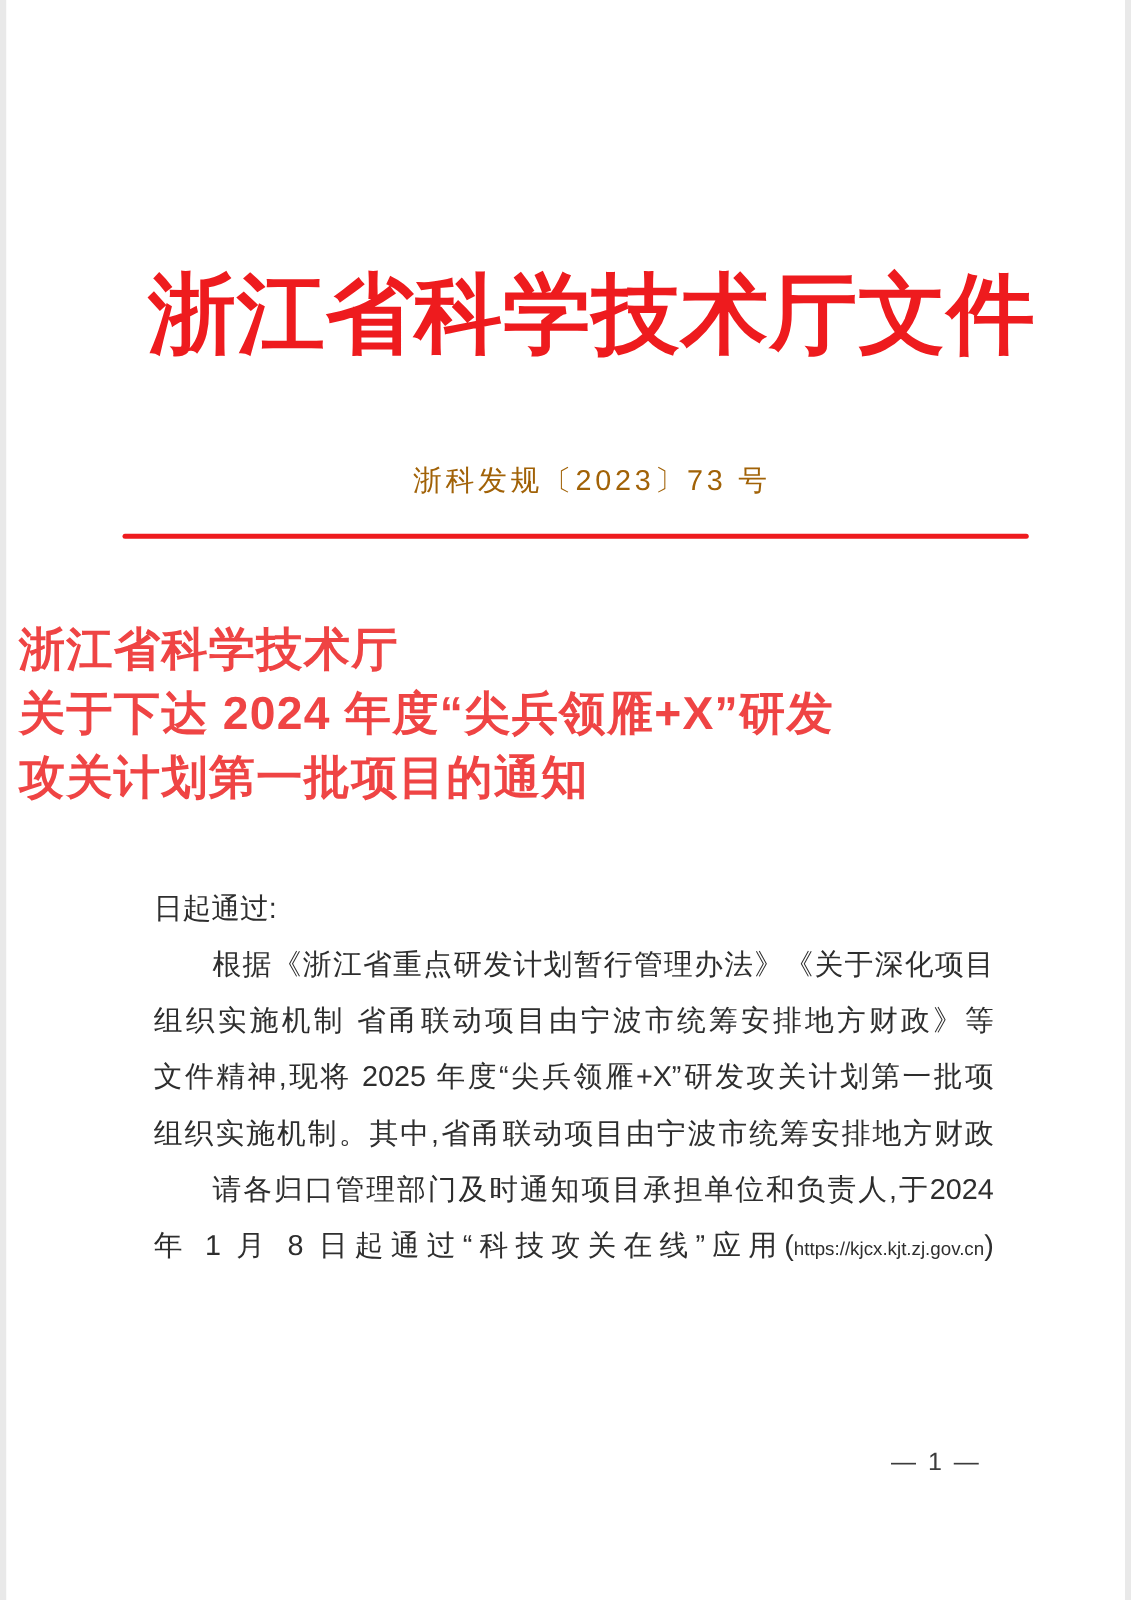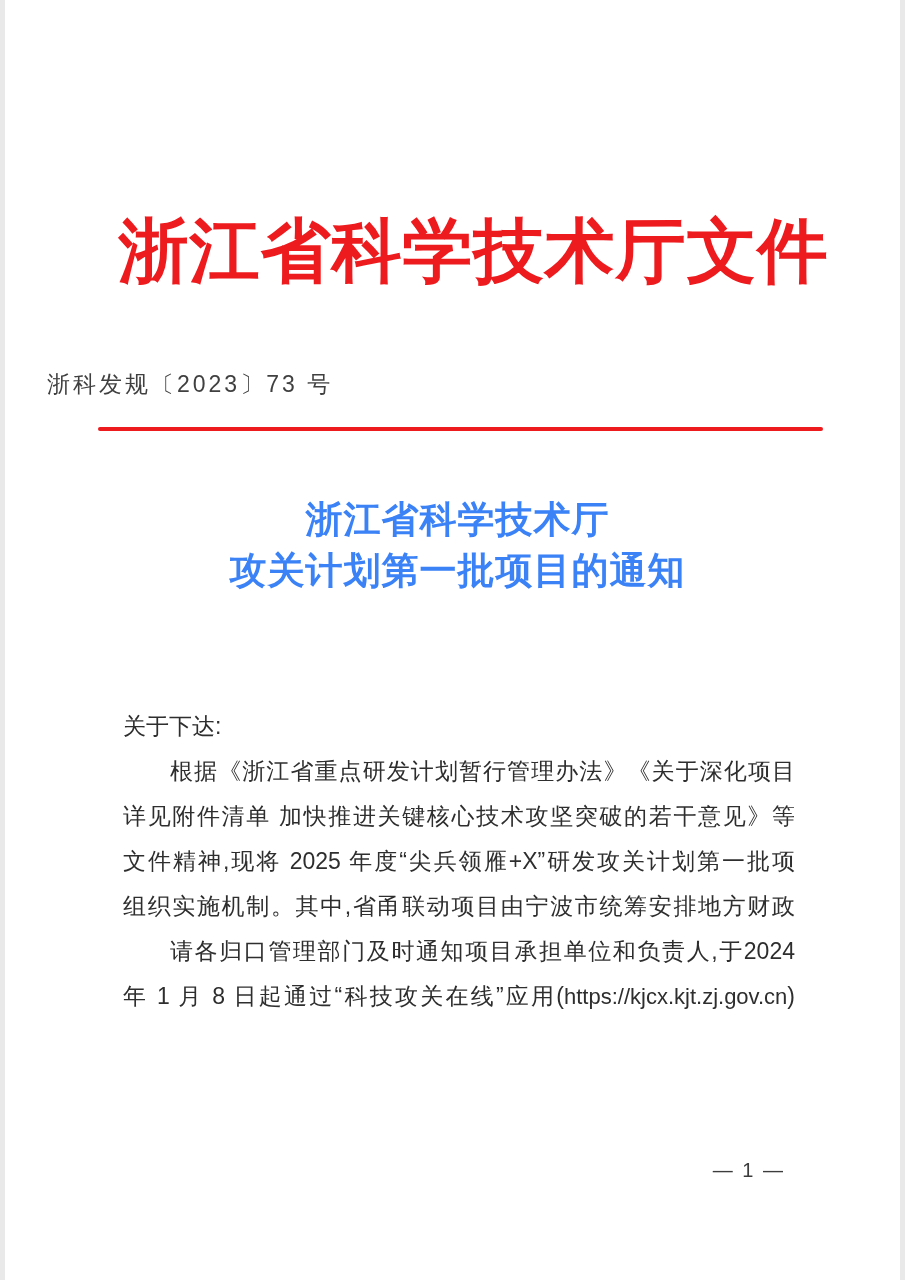--- a/index.html
+++ b/index.html
@@ -8,65 +8,66 @@
     margin:0 auto;overflow:hidden;
     font-family:Liberation Sans, sans-serif;
   }
   .banner{
     position:absolute;top:210px;left:42px;right:0;
     text-align:center;font-size:70px;line-height:82px;font-weight:bold;
     color:#ee1b1e;letter-spacing:1px;white-space:nowrap;
   }
   .docnum{
     position:absolute;top:369px;left:42px;right:0;
-    text-align:left;font-size:23px;line-height:31px;color:#404040;
+    text-align:center;font-size:23px;line-height:31px;color:#a16207;
     letter-spacing:3px;
   }
   .redline{
     position:absolute;top:427px;left:93px;width:725px;height:4px;
     background:#ee1b1e;border-radius:2px;
   }
   .title{
     position:absolute;top:494px;left:10px;right:0;
-    text-align:center;font-size:37px;line-height:51px;font-weight:bold;
-    color:#3b82f6;letter-spacing:1px;
+    text-align:left;font-size:37px;line-height:51px;font-weight:bold;
+    color:#ef4444;letter-spacing:1px;
   }
   .bodytext{
     position:absolute;top:704px;left:118px;width:672px;
     font-size:23px;line-height:45px;color:#2e2e2e;
   }
   .bline{height:45px;overflow:hidden;}
   .j{text-align:justify;text-align-last:justify;}
   .ind{text-indent:47px;}
-  .url{font-size:22px;}
+  .url{font-size:15px;}
   .pagenum{
     position:absolute;top:1157px;right:115px;
     font-size:20px;line-height:26px;color:#3c3c3c;letter-spacing:2px;
   }
 </style>
 </head>
 <body>
 
 <div class="page">
 
   <div class="banner">浙江省科学技术厅文件</div>
 
   <div class="docnum">浙科发规〔2023〕73 号</div>
 
   <div class="redline"></div>
 
   <div class="title">
     <div>浙江省科学技术厅</div>
+    <div>关于下达 2024 年度“尖兵领雁+X”研发</div>
     <div>攻关计划第一批项目的通知</div>
   </div>
 
   <div class="bodytext">
-    <div class="bline">关于下达:</div>
+    <div class="bline">日起通过:</div>
     <div class="bline j ind">根据《浙江省重点研发计划暂行管理办法》《关于深化项目</div>
-    <div class="bline j">详见附件清单 加快推进关键核心技术攻坚突破的若干意见》等</div>
+    <div class="bline j">组织实施机制 省甬联动项目由宁波市统筹安排地方财政》等</div>
     <div class="bline j">文件精神,现将 2025 年度“尖兵领雁+X”研发攻关计划第一批项</div>
     <div class="bline j">组织实施机制。其中,省甬联动项目由宁波市统筹安排地方财政</div>
     <div class="bline j ind">请各归口管理部门及时通知项目承担单位和负责人,于2024</div>
     <div class="bline j"><span>年 1 月 8 日起通过“科技攻关在线”应用(</span><span class="url">https://kjcx.kjt.zj.gov.cn</span><span>)</span></div>
   </div>
 
   <div class="pagenum">— 1 —</div>
 
 </div>
 

